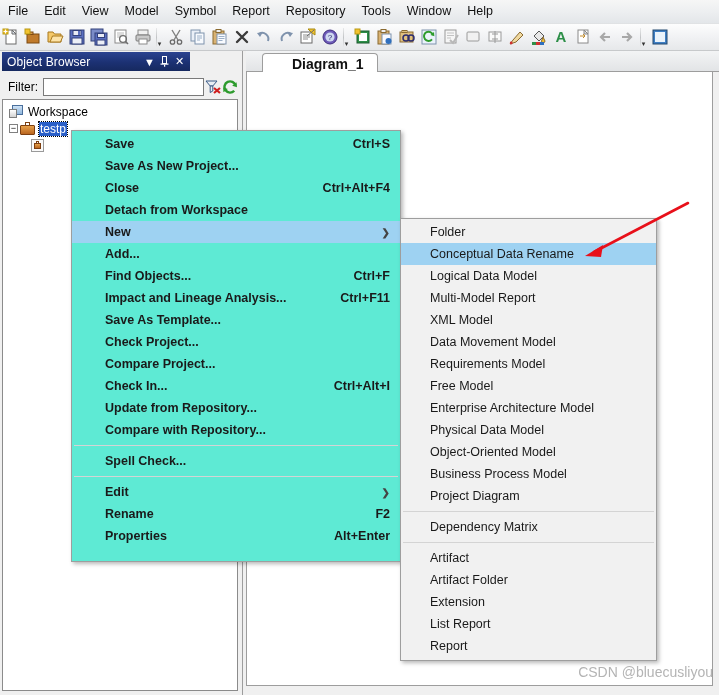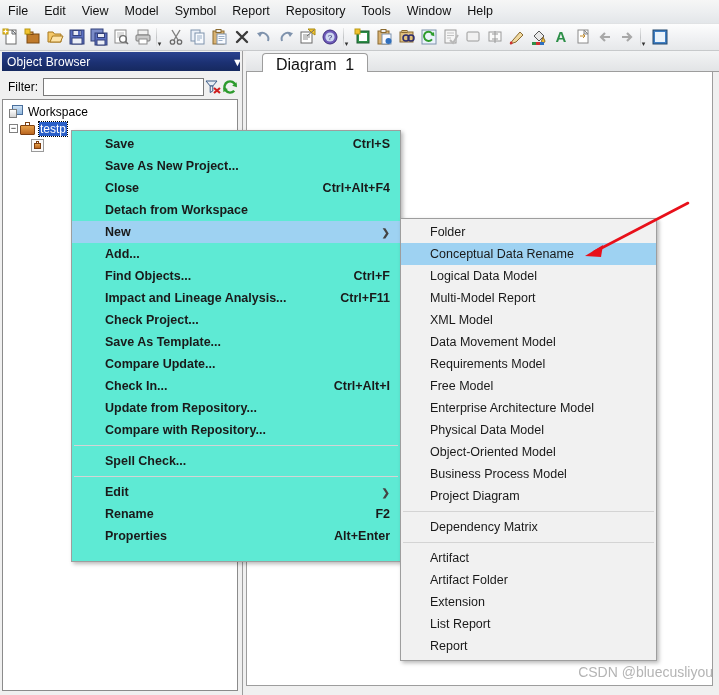--- a/index.html
+++ b/index.html
@@ -60,21 +60,21 @@
     font-size: 7px; color: #333; line-height: 7px; padding-bottom: 1px;
   }
 
   
   #browser-panel {
     position: absolute; left: 0; top: 51px; width: 240px; height: 644px;
     background: #f0f0f0;
     box-sizing: border-box;
   }
   #browser-title {
-    position: absolute; left: 2px; top: 1px; width: 276px; height: 19px;
+    position: absolute; left: 2px; top: 1px; width: 188px; height: 19px;
     background: linear-gradient(to bottom, #2b4390 0%, #1c3173 55%, #16295f 100%);
     color: #ffffff;
     display: flex; align-items: center;
     box-sizing: border-box;
     padding: 0 3px 0 5px;
   }
   #browser-title .bt-text {
     flex: 1; font-size: 12px; font-weight: normal; color: #fff;
     letter-spacing: 0.1px;
   }
@@ -166,26 +166,26 @@
     box-sizing: border-box;
   }
   #tabstrip {
     position: absolute; left: 0; top: 0; width: 473px; height: 21px;
     background: linear-gradient(to bottom, #f3f4f5, #e2e4e6);
     border-bottom: 1px solid #9d9d9d;
     box-sizing: border-box;
   }
   .doc-tab {
     position: absolute; left: 16px; top: 2px;
-    padding: 2px 13px 3px 13px;
+    padding: 2px 13px 3px 29px;
     background: #ffffff;
     border: 1px solid #9d9d9d;
     border-bottom: none;
     border-radius: 4px 4px 0 0;
-    font-size: 16px; font-weight: normal; color: #111;
+    font-size: 14px; font-weight: bold; color: #111;
     cursor: default;
   }
   #canvas {
     position: absolute; left: 0px; top: 21px; width: 467px; height: 614px;
     background: #ffffff;
     border: 1px solid #9d9d9d;
     border-top: none;
     box-sizing: border-box;
   }
 
@@ -574,27 +574,27 @@
     </div>
     <div class="mi">
       <span class="lbl">Find Objects...</span>
       <span class="accel">Ctrl+F</span>
     </div>
     <div class="mi">
       <span class="lbl">Impact and Lineage Analysis...</span>
       <span class="accel">Ctrl+F11</span>
     </div>
     <div class="mi">
+      <span class="lbl">Save As Template...</span>
+    </div>
+    <div class="mi">
       <span class="lbl">Check Project...</span>
     </div>
     <div class="mi">
-      <span class="lbl">Save As Template...</span>
-    </div>
-    <div class="mi">
-      <span class="lbl">Compare Update...</span>
+      <span class="lbl">Compare Project...</span>
     </div>
     <div class="mi">
       <span class="lbl">Check In...</span>
       <span class="accel">Ctrl+Alt+I</span>
     </div>
     <div class="mi">
       <span class="lbl">Update from Repository...</span>
     </div>
     <div class="mi">
       <span class="lbl">Compare with Repository...</span>

